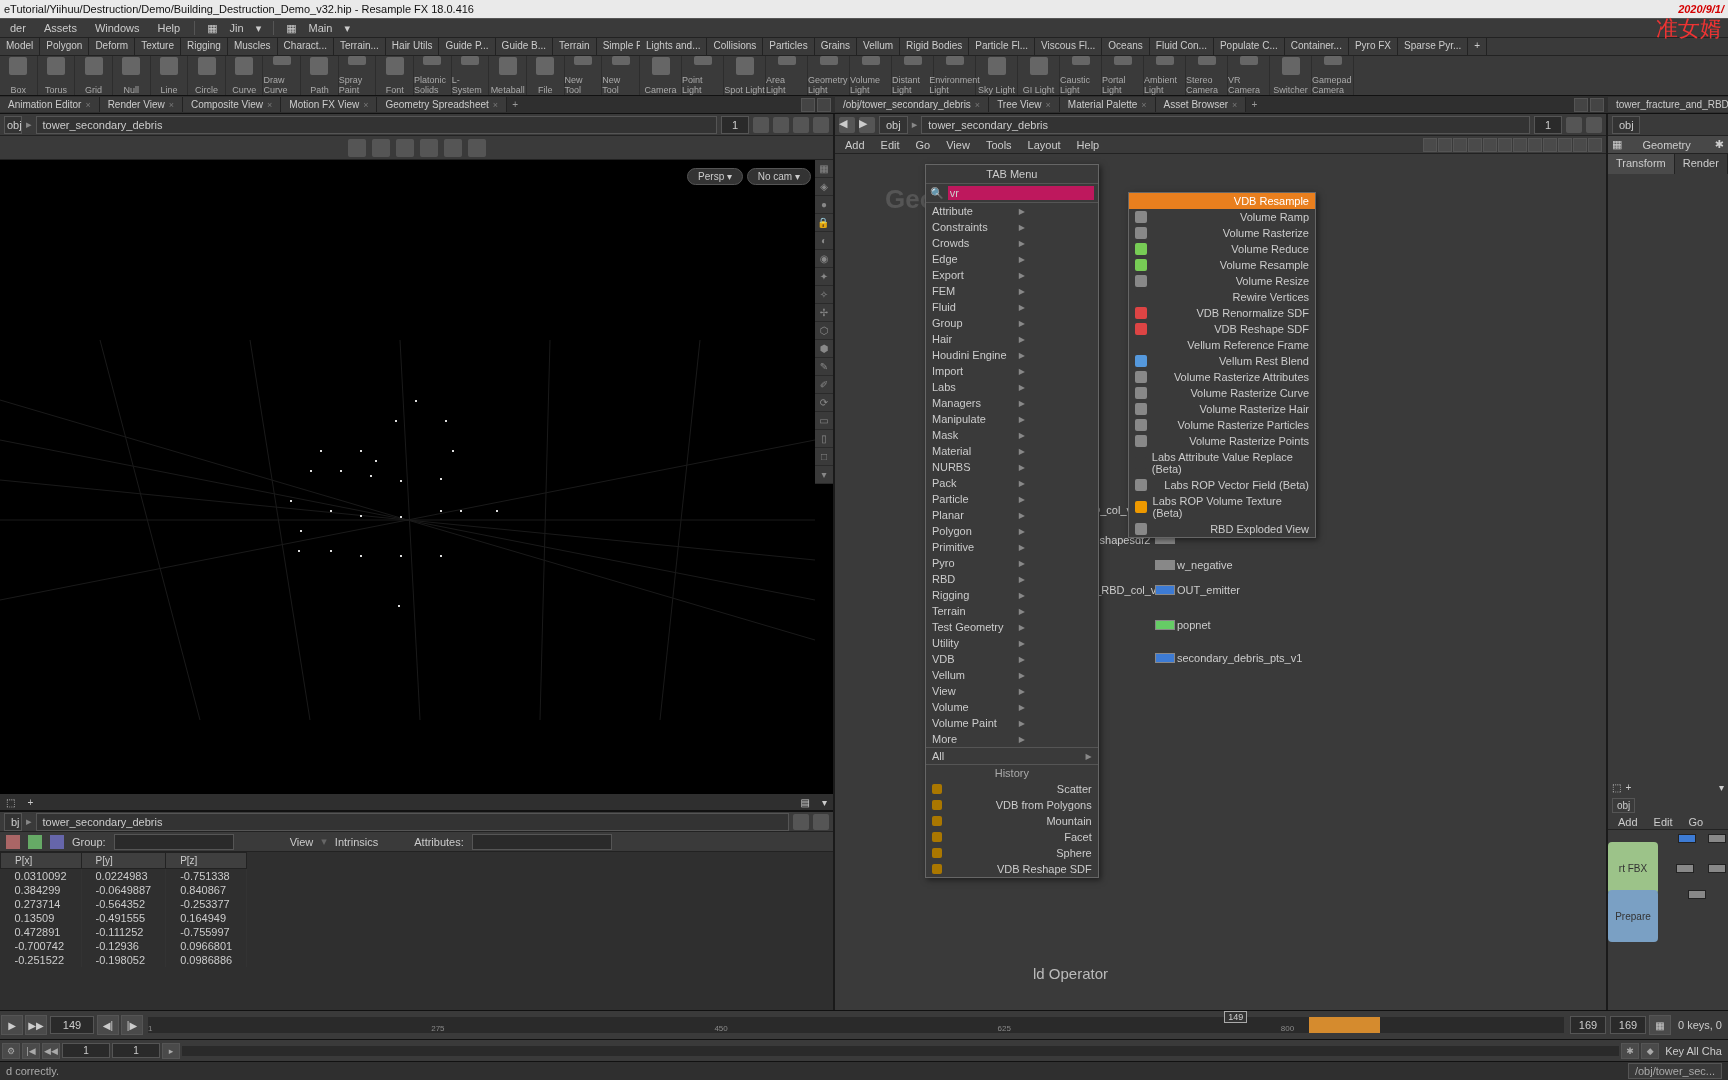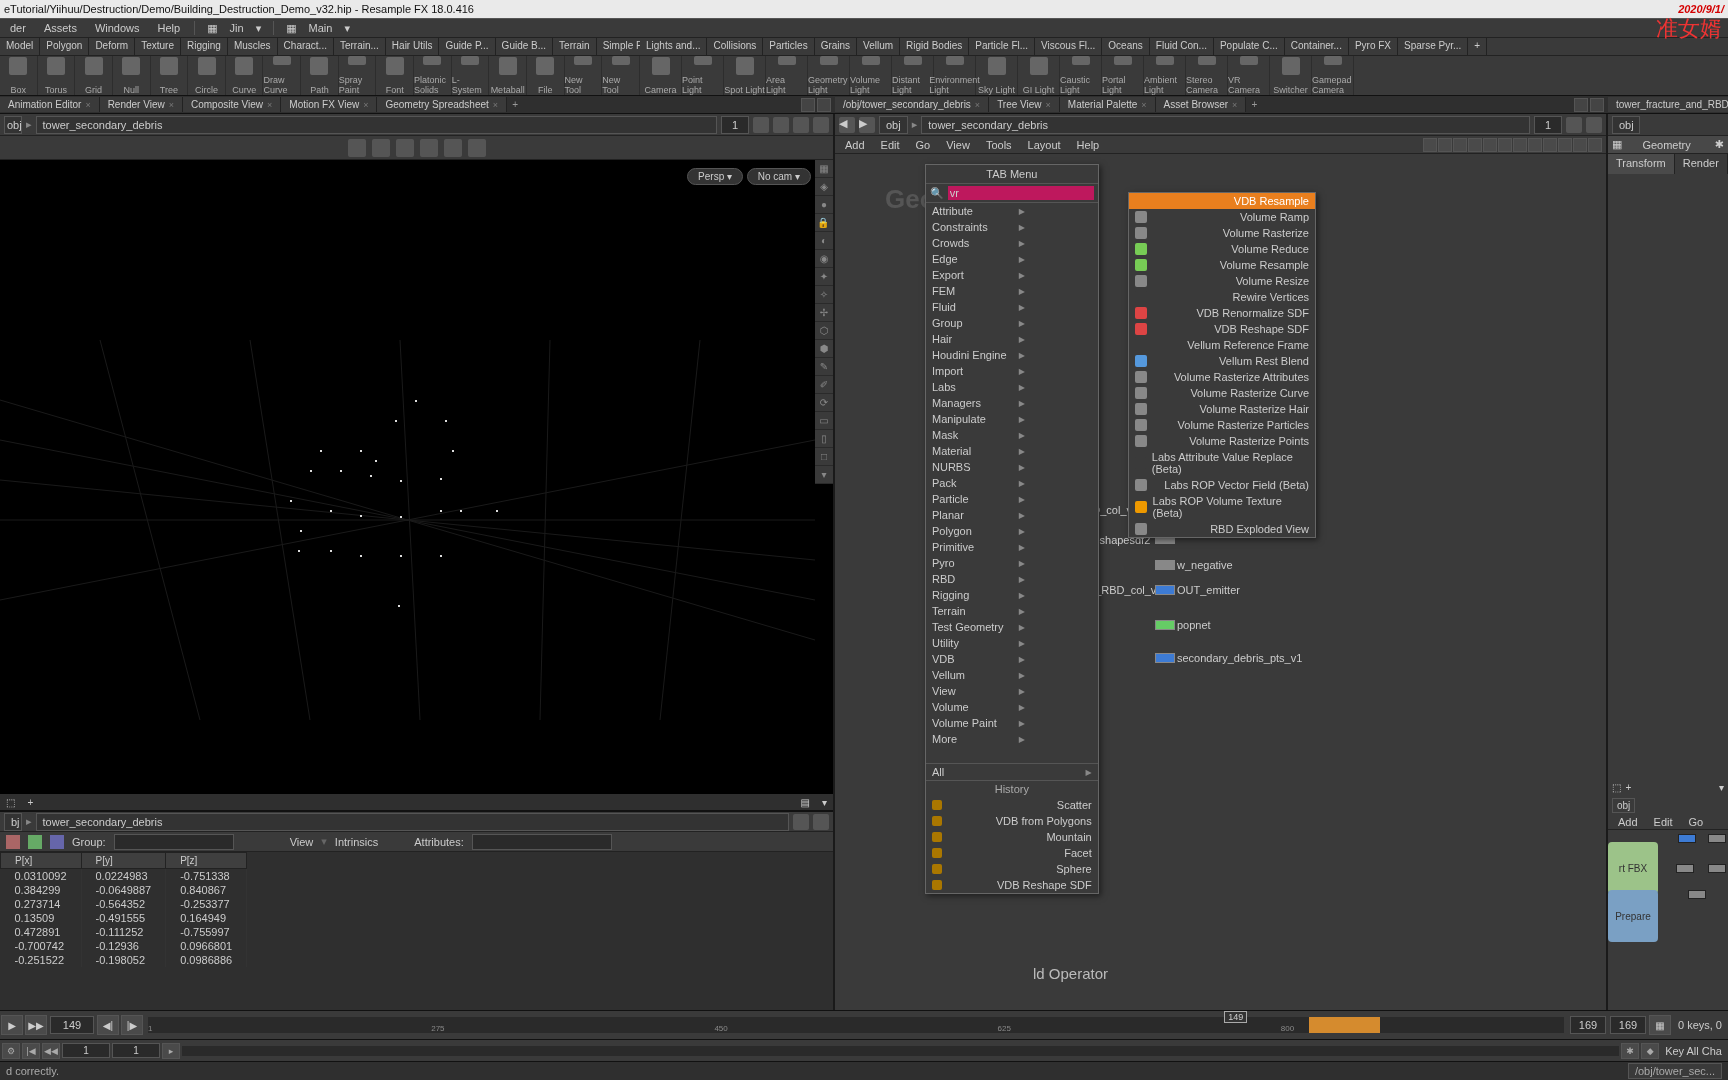--- a/index.html
+++ b/index.html
@@ -140,21 +140,21 @@
         <div class="tool">
           <div class="ic"></div>
           <span>Grid</span>
         </div>
         <div class="tool">
           <div class="ic"></div>
           <span>Null</span>
         </div>
         <div class="tool">
           <div class="ic"></div>
-          <span>Tree</span>
+          <span>Line</span>
         </div>
         <div class="tool">
           <div class="ic"></div>
           <span>Circle</span>
         </div>
         <div class="tool">
           <div class="ic"></div>
           <span>Curve</span>
         </div>
         <div class="tool">
@@ -659,21 +659,21 @@
                 <span>Volume</span>
               </div>
               <div class="row arrow">
                 <span>Volume Paint</span>
               </div>
               <div class="row arrow">
                 <span>More</span>
               </div>
             </div>
         </div>
-        <div class="row arrow" style="border-top:1px solid #555;margin-top:16px;">
+        <div class="row arrow" style="border-top:1px solid #555;">
             <span>All</span>
           </div>
         <div class="history-sec">
           <div class="hdr">History</div>
           <div id="histItems">
               <div class="row"><span class="ic" style="width:10px;height:10px;background:#a70;display:inline-block;border-radius:2px;margin-right:4px;"></span>Scatter</div>
               <div class="row"><span class="ic" style="width:10px;height:10px;background:#a70;display:inline-block;border-radius:2px;margin-right:4px;"></span>VDB from Polygons</div>
               <div class="row"><span class="ic" style="width:10px;height:10px;background:#a70;display:inline-block;border-radius:2px;margin-right:4px;"></span>Mountain</div>
               <div class="row"><span class="ic" style="width:10px;height:10px;background:#a70;display:inline-block;border-radius:2px;margin-right:4px;"></span>Facet</div>
               <div class="row"><span class="ic" style="width:10px;height:10px;background:#a70;display:inline-block;border-radius:2px;margin-right:4px;"></span>Sphere</div>

